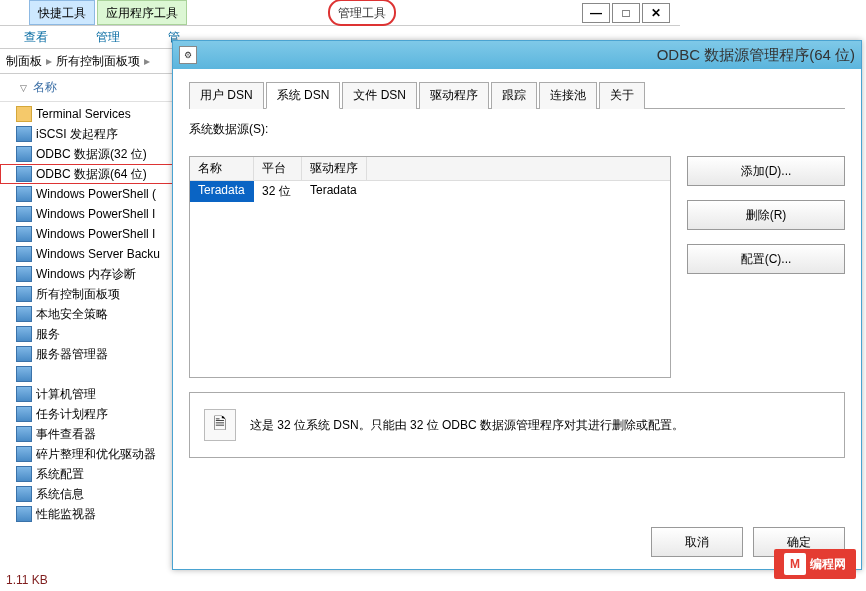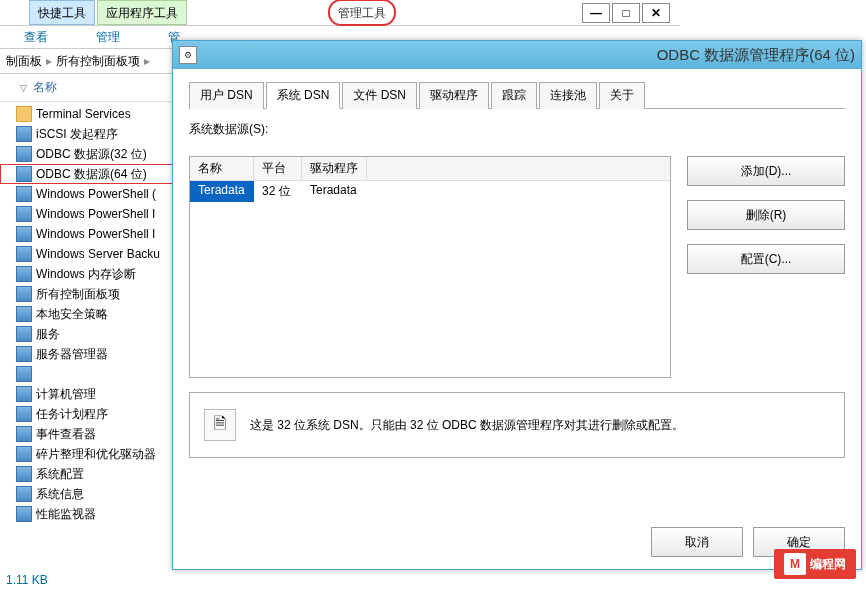--- a/index.html
+++ b/index.html
@@ -24,21 +24,21 @@
     .name-header { height: 28px; border-bottom: 1px solid #e0e0e0; display: flex; align-items: center; padding-left: 20px; color: #3a6ea5; }
     .chev { font-size: 9px; margin-right: 6px; color: #666; }
 
     .file-list { padding-top: 2px; }
     .file-item { display: flex; align-items: center; height: 20px; padding-left: 16px; }
     .file-item.highlighted { outline: 1px solid #d33; outline-offset: -1px; }
     .file-icon { width: 16px; height: 16px; margin-right: 4px; display: inline-flex; align-items: center; justify-content: center; font-size: 10px; }
     .file-icon.folder { background: #f5c96b; border: 1px solid #d4a73a; }
     .file-icon.app { background: linear-gradient(180deg,#7fb7e6,#4a8bc6); border: 1px solid #3a72a9; color: #fff; }
 
-    .status-bar { position: absolute; bottom: 4px; left: 6px; color: #0369a1; }
+    .status-bar { position: absolute; bottom: 4px; left: 6px; color: #7f1d1d; }
 
     
     .odbc-dialog { position: absolute; top: 40px; left: 172px; width: 690px; height: 530px; border: 1px solid #4aa3d1; box-shadow: 0 0 6px rgba(0,0,0,0.3); background: #fff; }
     .dlg-title { height: 28px; background: linear-gradient(180deg,#7fc9e8,#5bb5dd); display: flex; align-items: center; padding: 0 6px; color: #333; }
     .dlg-title-icon { width: 18px; height: 18px; background: #fff; border: 1px solid #888; margin-right: 8px; display:inline-flex; align-items:center; justify-content:center; font-size:9px; }
     .dlg-title-text { flex: 1; text-align: right; font-size: 15px; }
     .dlg-body { background: #fff; padding: 12px 16px; height: calc(100% - 28px); display: flex; flex-direction: column; }
 
     .tab-strip { display: flex; border-bottom: 1px solid #aaa; }
     .tab { padding: 4px 10px; border: 1px solid #aaa; border-bottom: none; background: #fff; margin-right: 2px; position: relative; top: 1px; cursor: pointer; }

